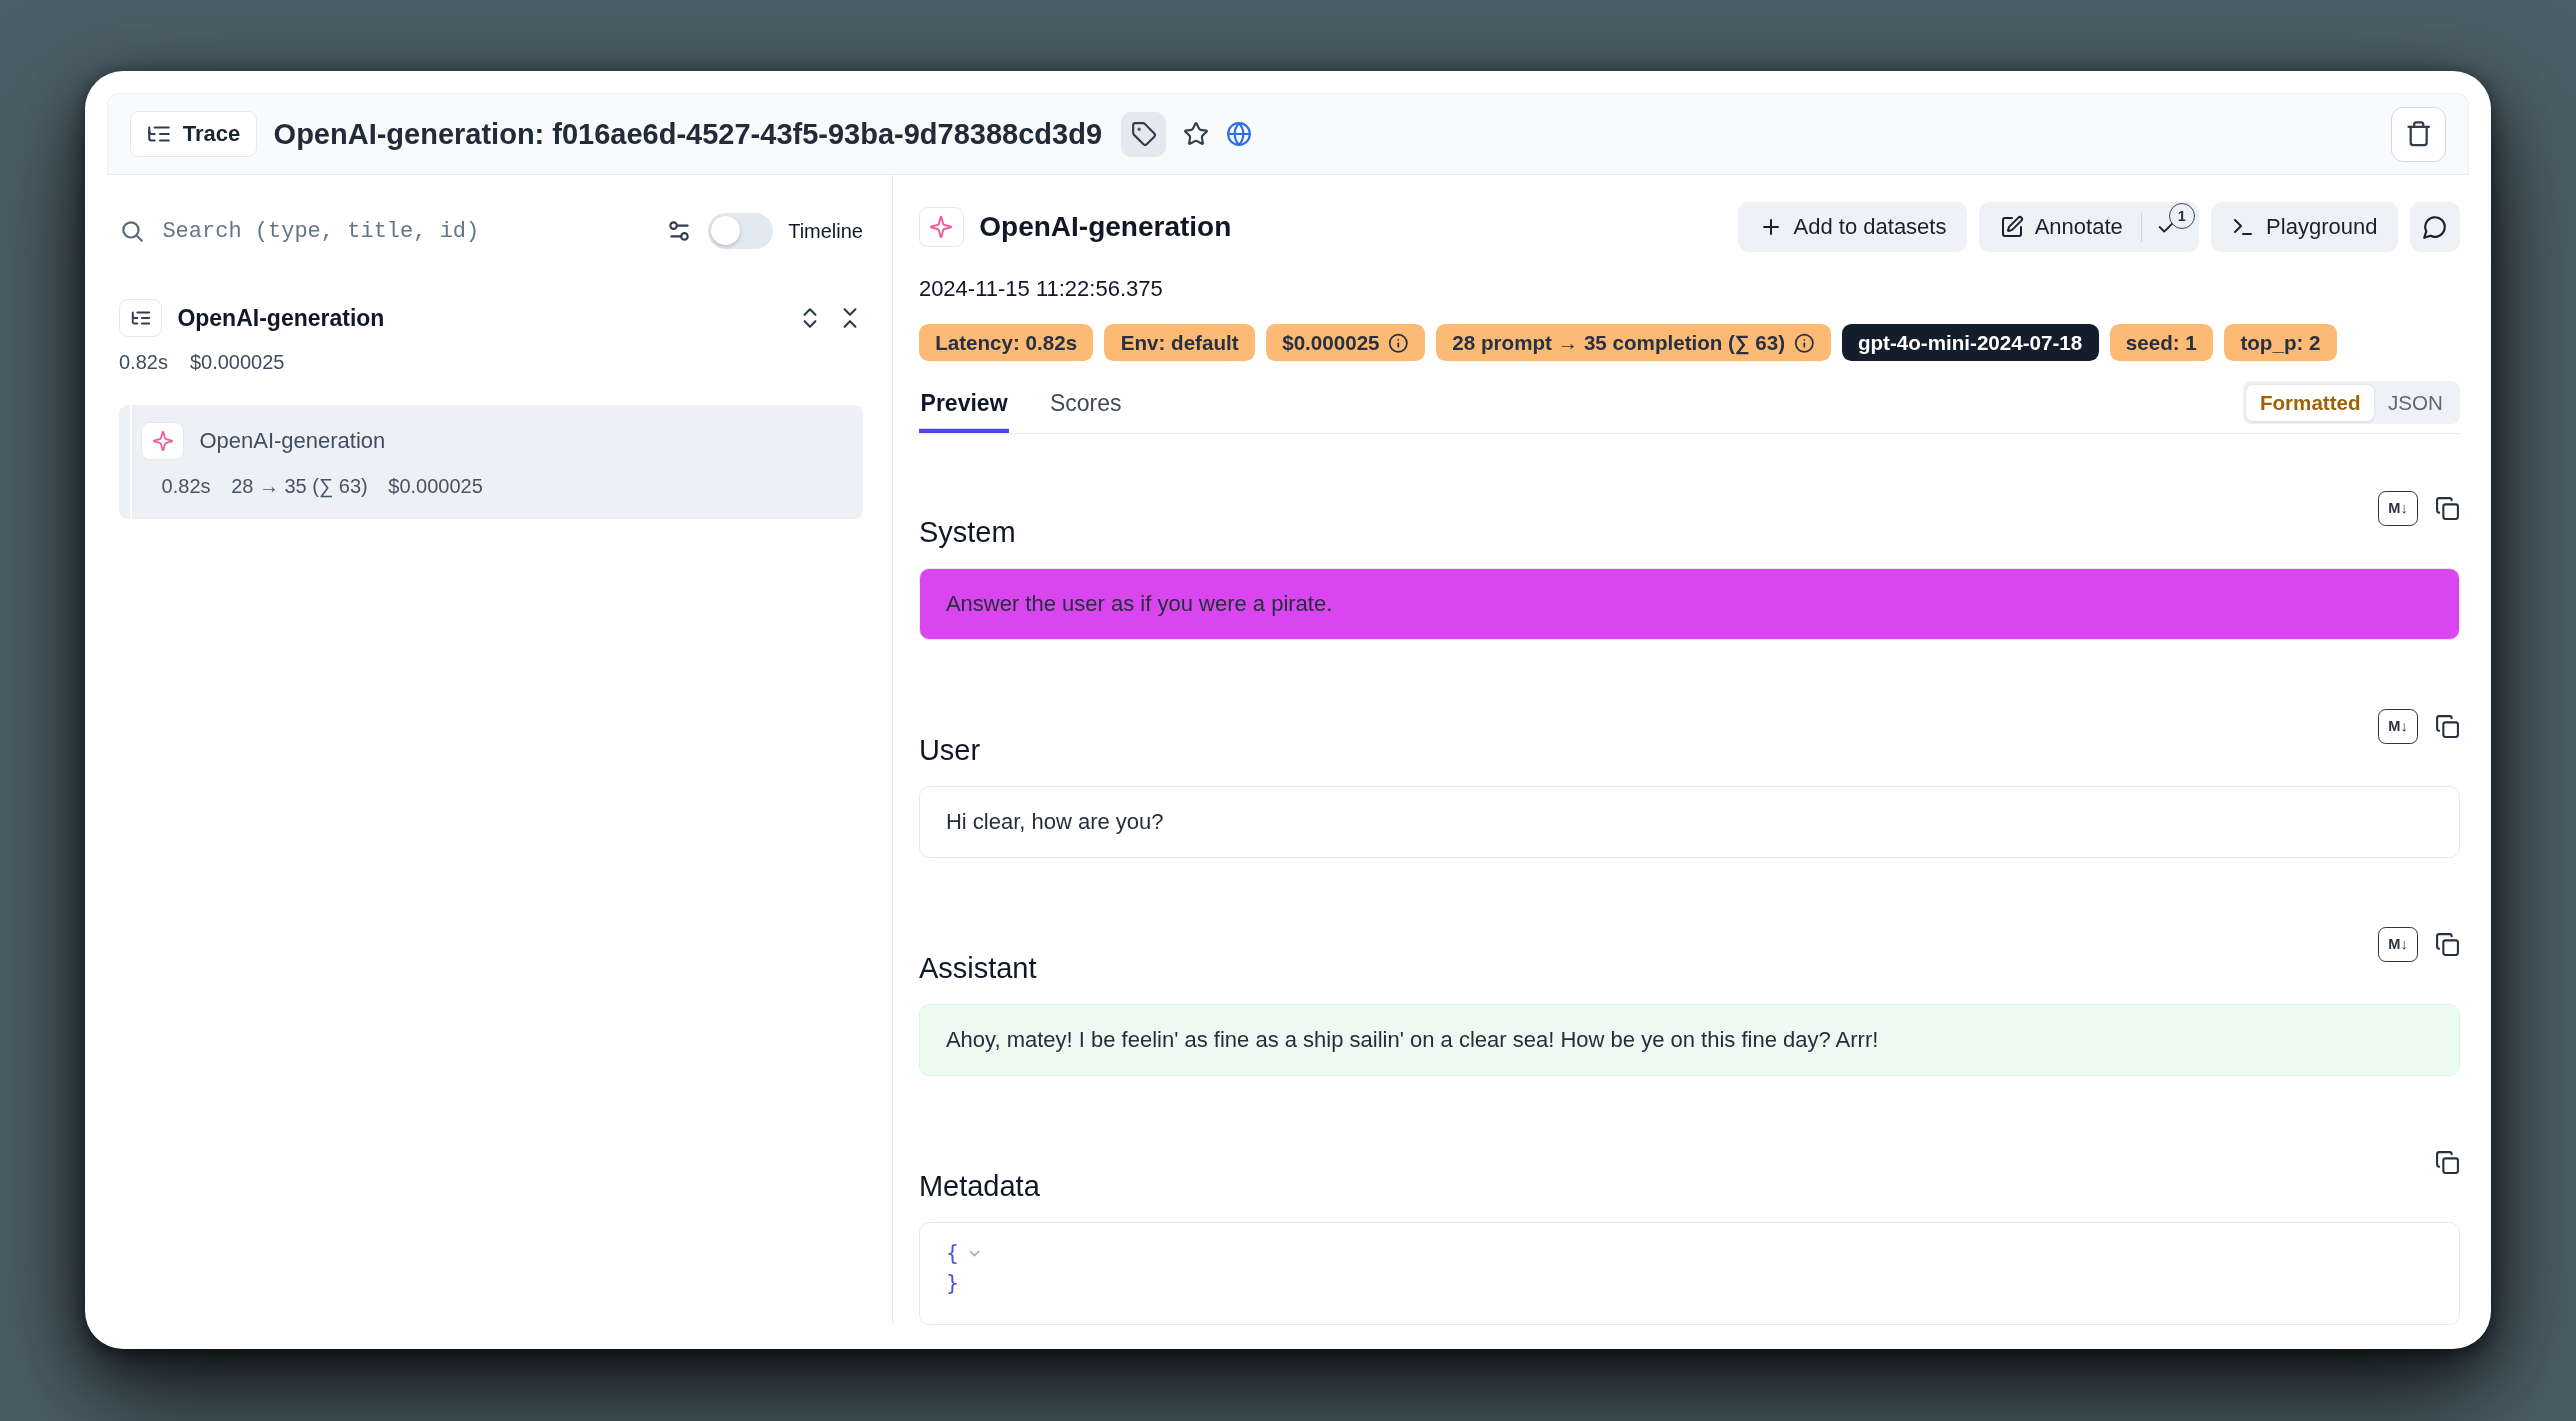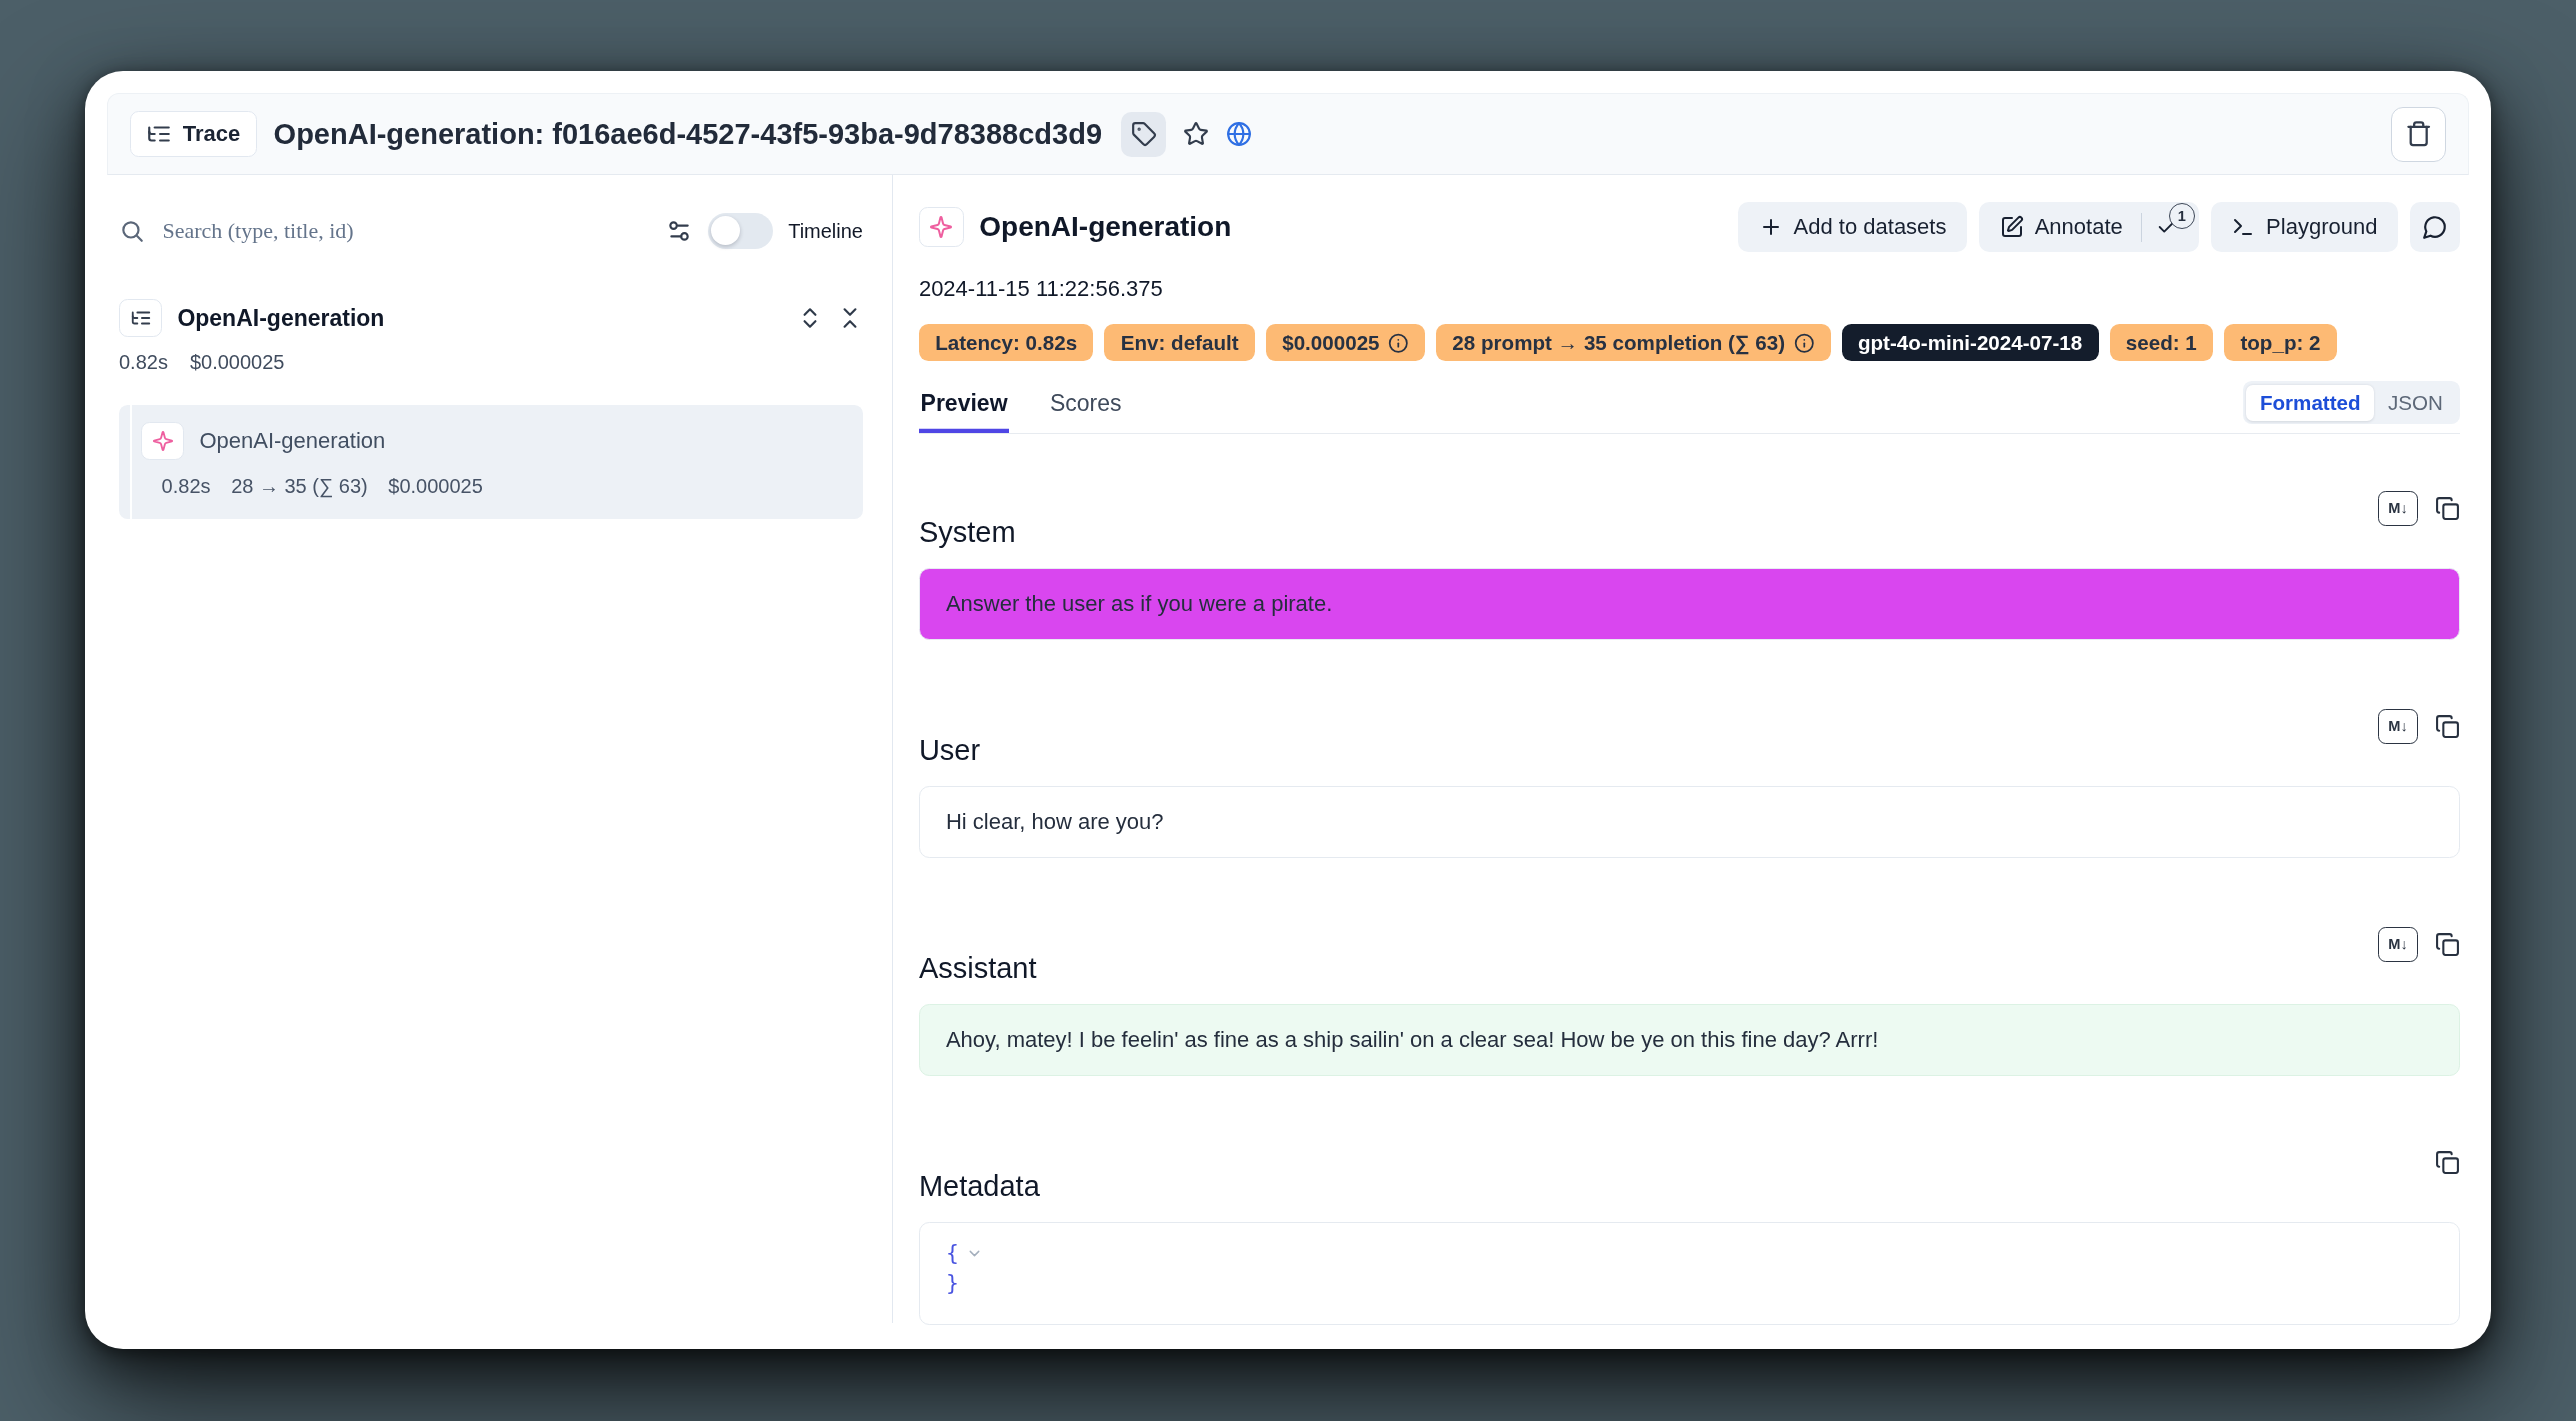--- a/index.html
+++ b/index.html
@@ -29,21 +29,21 @@
 
   
   .bodyrow{flex:1;display:flex;min-height:0;}
   .vdivider{width:0.9px;background:#e2e8f0;margin-bottom:26px;flex:0 0 auto;}
 
   
   .sidebar{flex:0 0 807px;box-sizing:border-box;padding:38px 29px 0 34px;}
   .search-row{display:flex;align-items:center;gap:15.4px;}
   .search-icon{color:#5b6779;}
   .search-icon svg{width:26px;height:26px;}
-  .search-input{flex:1;border:none;outline:none;background:transparent;font-size:22px;color:#1f2937;font-family:Liberation Serif, serif;min-width:0;}
+  .search-input{flex:1;border:none;outline:none;background:transparent;font-size:22px;color:#1f2937;font-family:Liberation Mono, monospace;min-width:0;}
   .search-input::placeholder{color:#64748b;}
   .sliders-ic{color:#333d4d;}
   .sliders-ic svg{width:26px;height:26px;}
   .toggle{width:65px;height:36px;border-radius:19px;background:#e3e9f0;position:relative;flex:0 0 auto;}
   .toggle .knob{position:absolute;left:3.4px;top:3.4px;width:29px;height:29px;border-radius:50%;background:#ffffff;box-shadow:0 1.7px 4.3px rgba(16,24,40,.22);}
   .timeline-label{font-size:20px;color:#111827;}
 
   .tree{margin-top:50px;}
   .tree-root-row{display:flex;align-items:center;}
   .node-badge{width:41px;height:36px;background:#ffffff;border:0.9px solid #e2e8f0;border-radius:8.6px;
@@ -84,21 +84,21 @@
     font-size:20.6px;font-weight:600;color:#273142;white-space:nowrap;}
   .badge svg{width:20.6px;height:20.6px;}
   .badge.dark{background:#141d2c;color:#ffffff;}
 
   .tabs-row{margin-top:29px;position:relative;border-bottom:0.9px solid #e7ebf0;display:flex;align-items:flex-end;}
   .tab{font-size:23px;padding:0 1.7px 15.4px;margin-right:39px;}
   .tab.active{color:#0f172a;font-weight:600;box-shadow:inset 0 -4.3px 0 #4f46e5;}
   .tab.inactive{color:#3f4a5b;font-weight:500;}
   .seg-ctl{position:absolute;right:0;bottom:8.6px;background:#eef2f7;border-radius:8.6px;padding:3.4px;display:flex;align-items:center;}
   .seg{font-size:20.6px;padding:6px 13.7px;border-radius:6.9px;}
-  .seg.active{background:#ffffff;font-weight:600;color:#1d4ed8;box-shadow:0 0.9px 2.6px rgba(16,24,40,.12);text-align:right;}
+  .seg.active{background:#ffffff;font-weight:600;color:#a16207;box-shadow:0 0.9px 2.6px rgba(16,24,40,.12);text-align:right;}
   .seg.inactive{color:#5d6878;font-weight:500;}
 
   .sections{margin-top:34px;}
   .section{margin-top:46px;}
   .section:first-child{margin-top:0;}
   .sec-head{display:flex;align-items:center;}
   .sec-label{font-size:29px;font-weight:500;color:#101828;margin-top:48px;}
   .sec-icons{margin-left:auto;display:flex;align-items:center;gap:17px;color:#27303f;}
   .md-chip{min-width:38px;height:33px;border:1.7px solid #2b3442;border-radius:7.7px;display:flex;align-items:center;justify-content:center;
     font-size:14.6px;font-weight:700;color:#2b3442;letter-spacing:0;}

